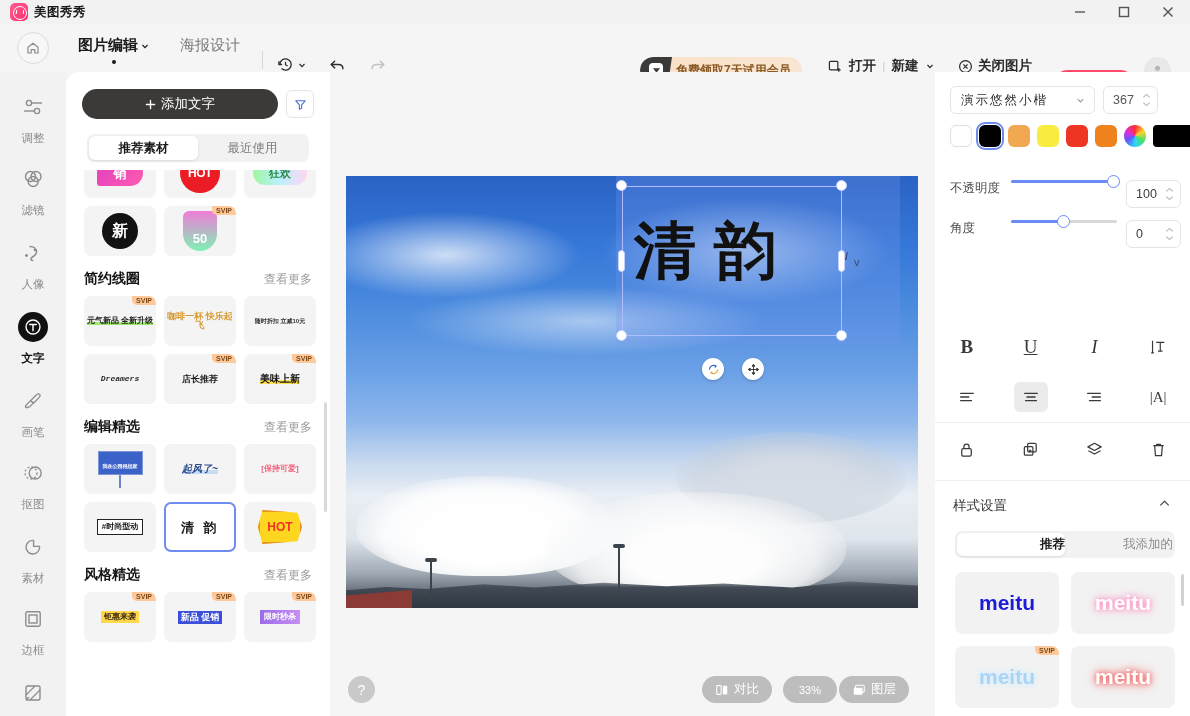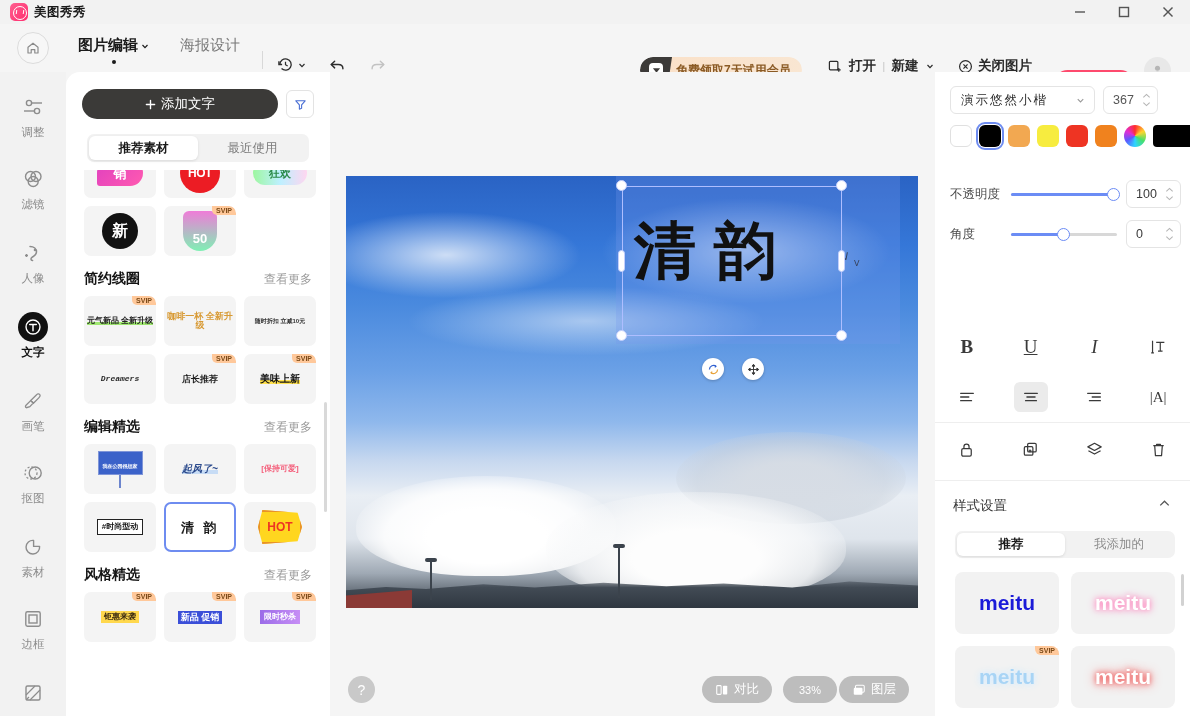--- a/index.html
+++ b/index.html
@@ -59,21 +59,21 @@
      background:#fe4a6d; border-radius:14px; color:#fff; font-size:13.5px; font-weight:bold; }
   .save-btn .lbl { padding:0 9px 0 14px; }
   .save-btn .divider { width:1px; height:14px; background:rgba(255,255,255,.5); }
   .save-btn .caret { padding:0 11px 0 8px; display:flex; align-items:center;}
   .avatar { position:absolute; left:1144px; top:33px; width:27px; height:27px; border-radius:50%;
      background:#e8e8e8; display:flex; align-items:center; justify-content:center; }
 
   
   .rail { position:absolute; left:0; top:72px; width:66px; height:644px; background:#f2f2f2; }
   .rail-item { position:absolute; left:0; width:66px; display:flex; flex-direction:column;
-     align-items:center; gap:3px; color:#8d8d8d; }
+     align-items:center; gap:9px; color:#8d8d8d; }
   .rail-item .glyph { width:30px;height:30px;display:flex;align-items:center;justify-content:center; }
   .rail-item .lbl { font-size:11.5px; }
   .rail-item.active { color:#111; }
   .rail-item.active .lbl { font-weight:bold; }
   .rail-item.active .glyph { background:#111; border-radius:50%; color:#fff; }
 
   
   .panel { position:absolute; left:66px; top:72px; width:264px; height:644px; background:#fff;
      border-top-left-radius:14px; overflow:hidden; }
   .add-row { position:absolute; left:16px; top:17px; display:flex; gap:8px; align-items:center;}
@@ -159,41 +159,41 @@
   .sizesel{width:55px;height:28px;border:1px solid #e4e4e4;border-radius:6px;display:flex;
      align-items:center;justify-content:space-between;padding:0 6px 0 9px;font-size:12.5px;color:#555;}
   .spin{display:flex;flex-direction:column;gap:2px;color:#a9a9a9;line-height:.6;font-size:8px;}
   .colors{position:absolute;left:15px;top:53px;display:flex;align-items:center;gap:7px;}
   .sw{width:22px;height:22px;border-radius:6px;}
   .sw.white{background:#fff;border:1px solid #e0e0e0;}
   .sw.sel{outline:2px solid #6e8cf0; outline-offset:1.5px;}
   .wheel{width:22px;height:22px;border-radius:50%;
      background:conic-gradient(#ff2d2d,#ffd42d,#48e06a,#2dd4ff,#5b5bff,#e02dd4,#ff2d2d);}
   .curcolor{width:44px;height:22px;border-radius:4px;}
-  .slrow{position:absolute;left:15px;display:flex;align-items:center;gap:9px;}
+  .slrow{position:absolute;left:15px;display:flex;gap:9px;}
   .sl-label{font-size:12.5px;color:#4a4a4a;width:52px;}
   .track{position:relative;height:3px;border-radius:2px;background:#d8d8d8;}
   .track .fill{position:absolute;left:0;top:0;height:3px;border-radius:2px;background:#6b8cf5;}
   .track .knob{position:absolute;top:-5px;width:13px;height:13px;border-radius:50%;background:#fff;
      border:1.5px solid #6b8cf5;}
   .numbox{width:55px;height:28px;border:1px solid #e4e4e4;border-radius:6px;display:flex;
      align-items:center;justify-content:space-between;padding:0 6px 0 9px;font-size:12.5px;color:#3a3a3a;}
   .fmtgrid{position:absolute;left:0;top:250px;width:255px;display:grid;
      grid-template-columns:repeat(4,1fr); row-gap:0;}
   .fmtbtn{height:50px;display:flex;align-items:center;justify-content:center;color:#3a3a3a;font-size:19px;
      font-family:"Liberation Serif","DejaVu Serif",serif;}
   .fmtbtn .pad{width:34px;height:30px;display:flex;align-items:center;justify-content:center;border-radius:6px;}
   .fmtbtn.on .pad{background:#ebebeb;}
   .hr{position:absolute;left:0;width:255px;height:1px;background:#eee;}
   .stylehead{position:absolute;left:18px;top:424px;width:219px;display:flex;justify-content:space-between;
      align-items:center;}
   .stylehead .t{font-size:13.5px;color:#3a3a3a;}
   .stabs{position:absolute;left:20px;top:459px;width:220px;height:27px;background:#f2f2f2;border-radius:7px;
      display:flex;padding:2px;}
-  .stab{flex:1;display:flex;align-items:center;justify-content:center;font-size:12.5px;color:#8b8b8b;border-radius:6px;}
+  .stab{flex:1;display:flex;align-items:center;justify-content:flex-end;font-size:12.5px;color:#8b8b8b;border-radius:6px;}
   .stab.active{background:#fff;color:#1b1b1b;font-weight:bold;box-shadow:0 1px 3px rgba(0,0,0,.1);}
   .sgrid{position:absolute;left:20px;top:500px;width:220px;display:grid;grid-template-columns:repeat(2,104px);
      gap:12px;}
   .scell{width:104px;height:62px;background:#f2f2f2;border-radius:8px;position:relative;
      display:flex;align-items:center;justify-content:center;font-size:21px;
      font-family:"Liberation Sans",sans-serif;}
   .scroll2{position:absolute;right:6px;top:502px;width:3px;height:32px;background:#d2d2d2;border-radius:2px;}
 </style>
 </head>
 <body>
@@ -476,21 +476,21 @@
         <div class="sec-head">
           <span class="sec-title">简约线圈</span>
           <span class="sec-more">查看更多</span>
         </div>
         <div class="grid">
           <div class="cell">
             <span class="svip">SVIP</span>
             <span class="thumb" style="color:#222;font-size:8px;background:linear-gradient(transparent 58%,#9fe870 58%);">元气新品 全新升级</span>
           </div>
           <div class="cell">
-            <span class="thumb" style="color:#d89a34;font-size:9px;">咖啡一杯 全新升级</span>
+            <span class="thumb" style="color:#d89a34;font-size:9px;">咖啡一杯 快乐起飞</span>
           </div>
           <div class="cell">
             <span class="thumb" style="color:#333;font-size:6px;">随时折扣 立减10元</span>
           </div>
           <div class="cell">
             <span class="thumb" style="color:#2b2b2b;font-size:8px;font-style:italic;font-family:'Liberation Mono',monospace;">Dreamers</span>
           </div>
           <div class="cell">
             <span class="svip">SVIP</span>
             <span class="thumb" style="color:#1f1f1f;font-size:9px;">店长推荐</span>

